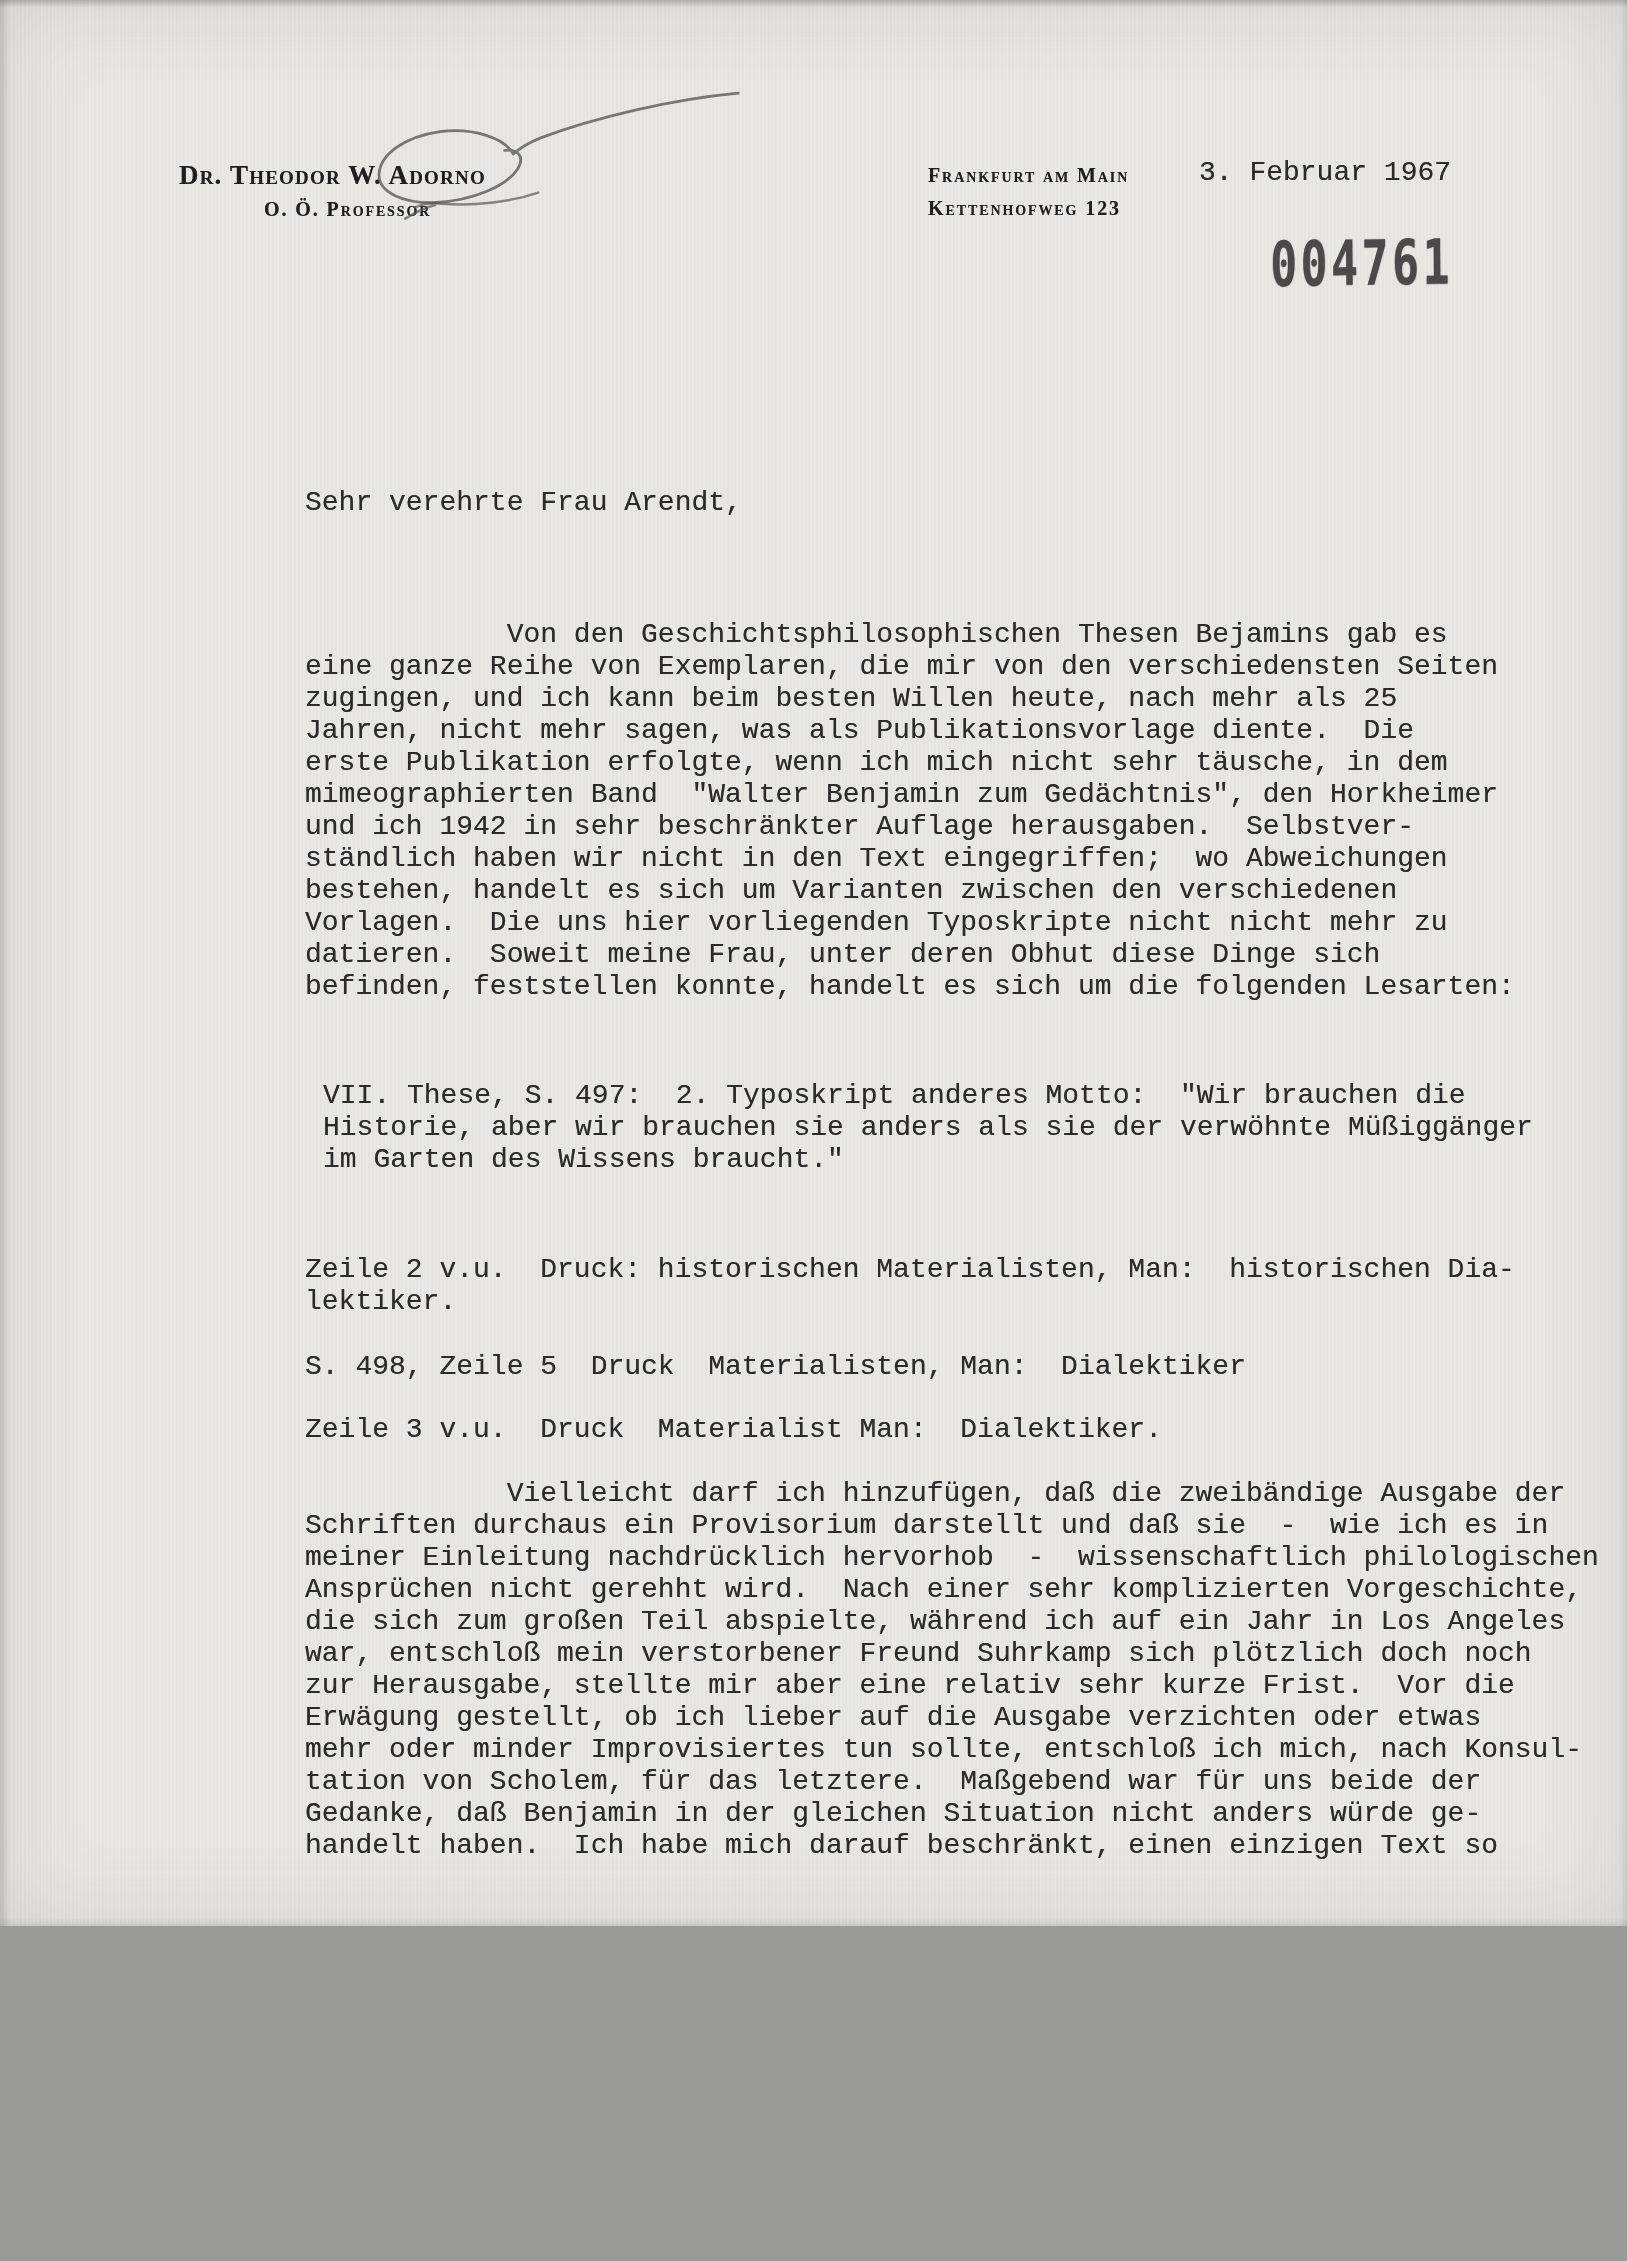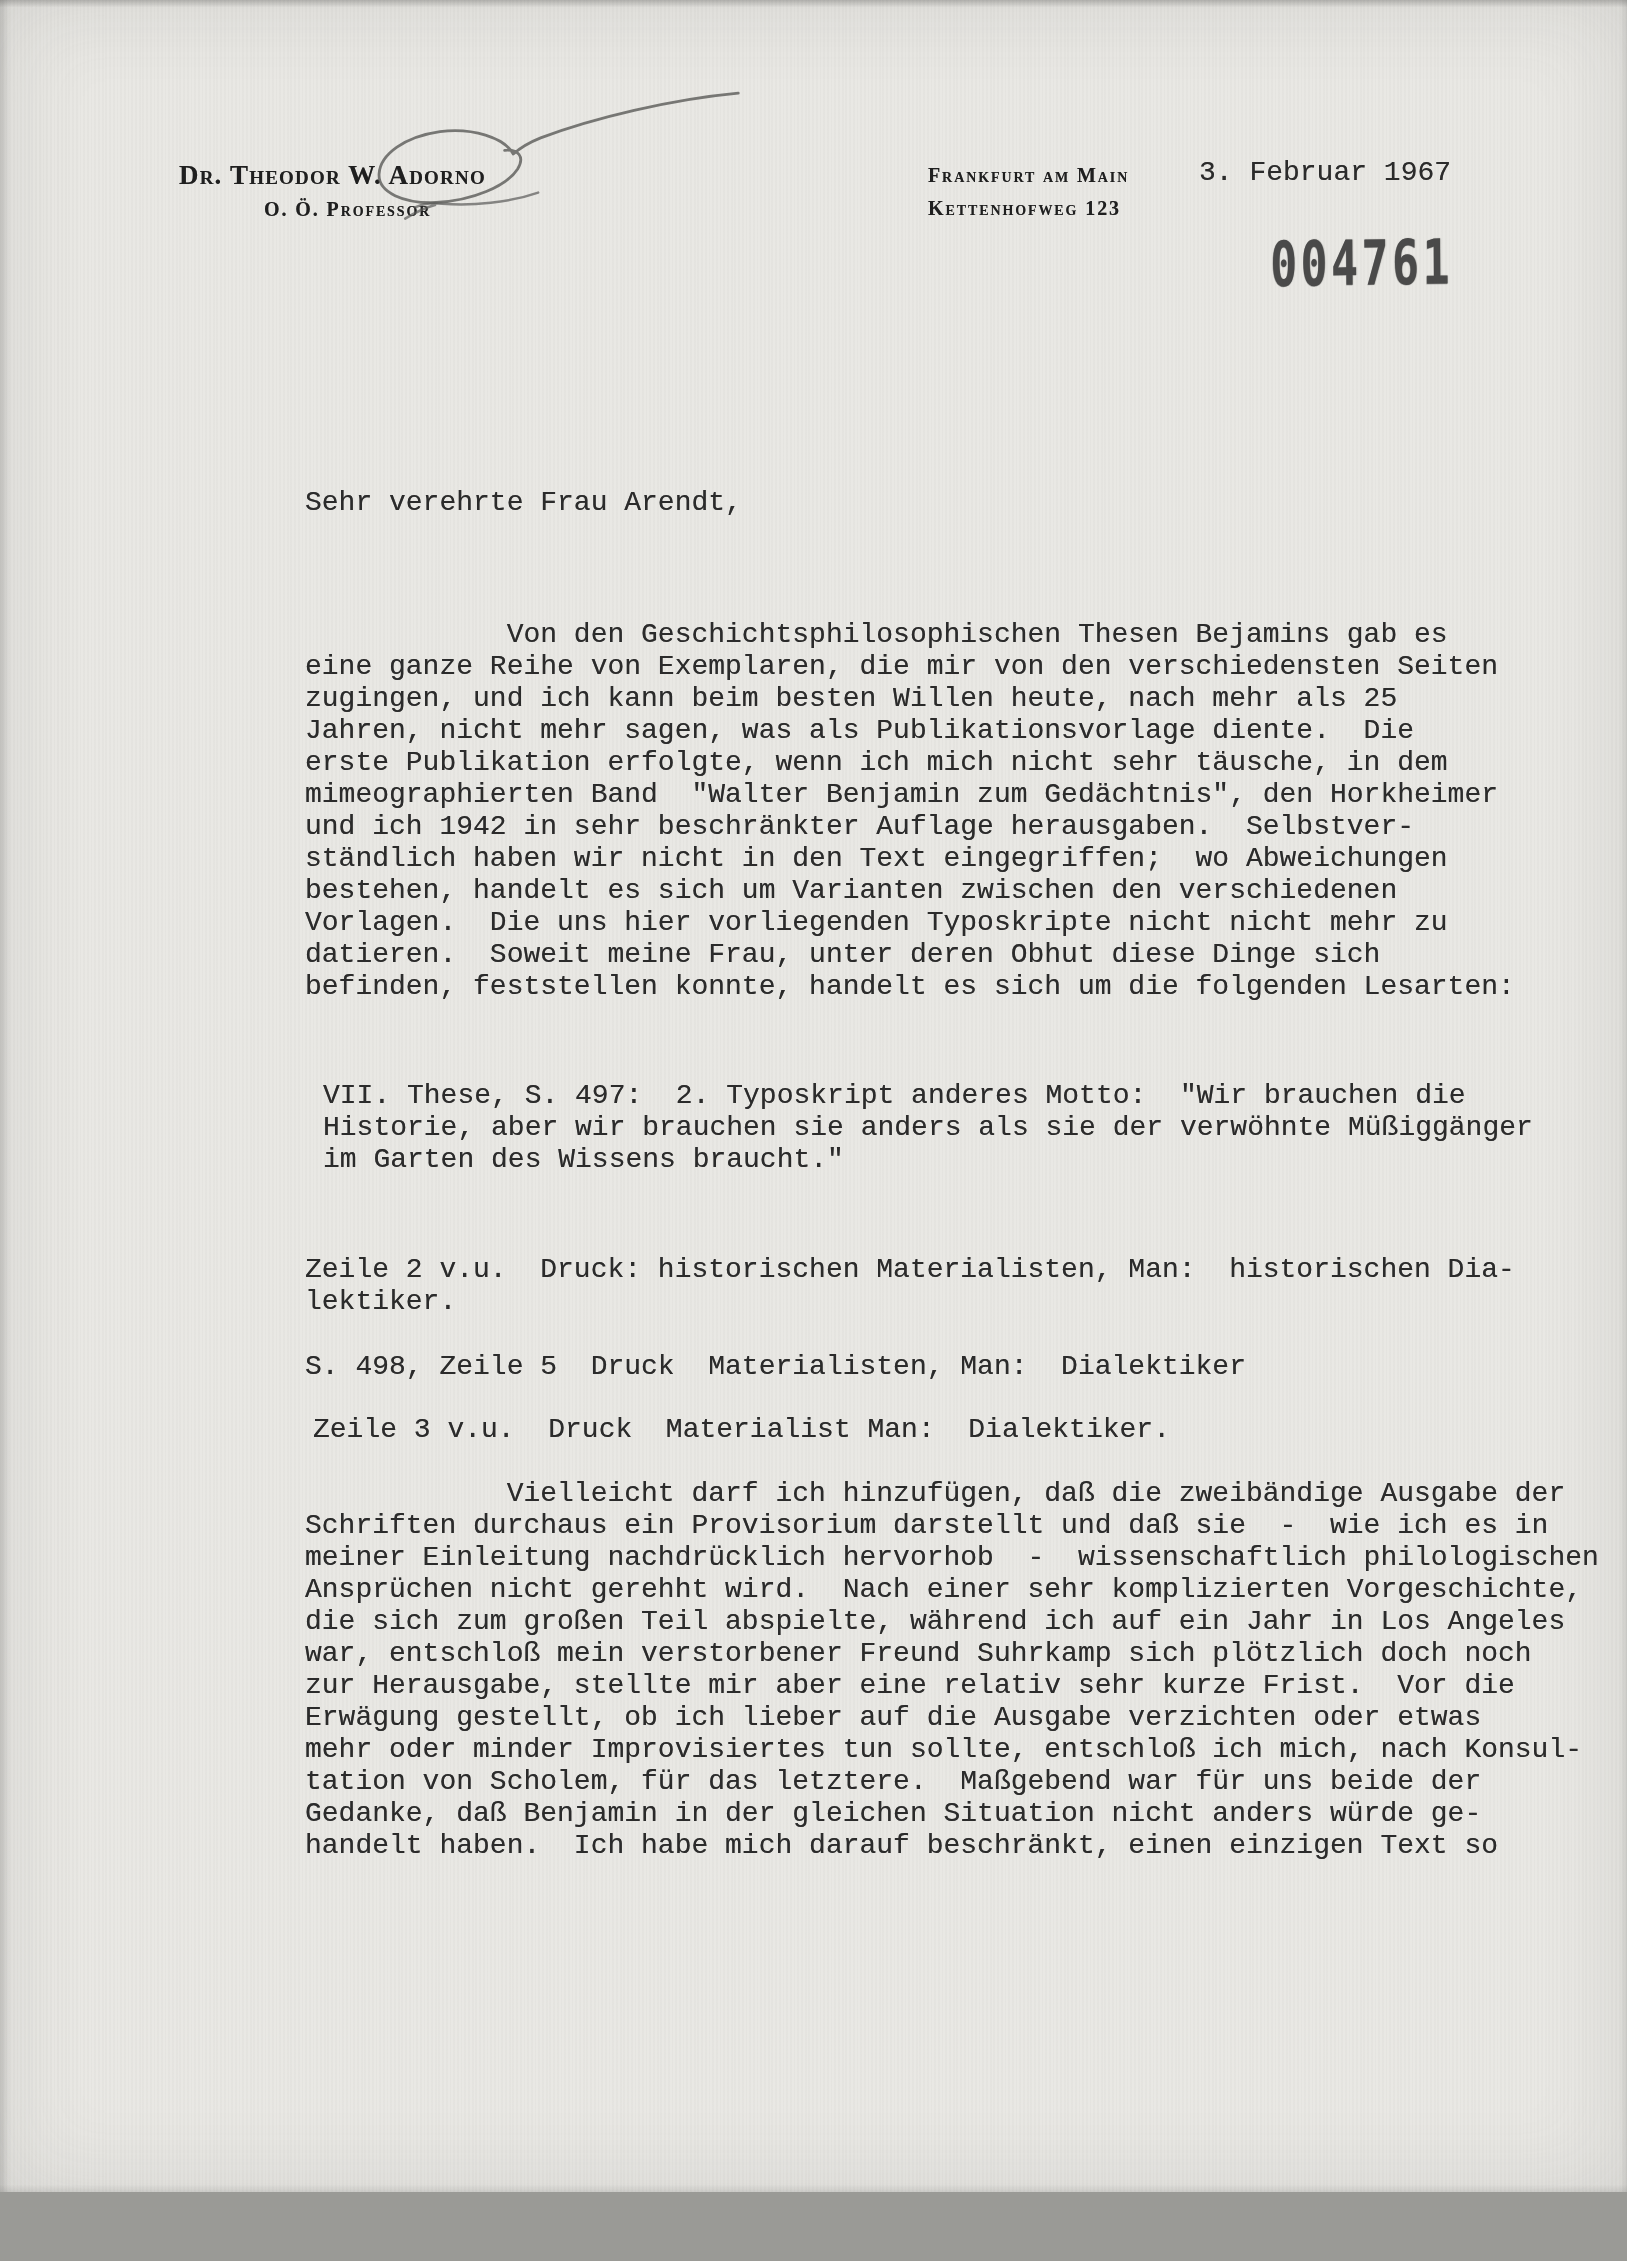--- a/index.html
+++ b/index.html
@@ -1,18 +1,18 @@
 <!DOCTYPE html>
 <html style="font-size:10px"><head>
 <meta charset="utf-8">
 <style>
   html,body{margin:0;padding:0;}
   body{width:1628px;height:2261px;background:#9a9a96;}
   .page{
-    position:relative;width:1628px;height:2192px;overflow:hidden;
+    position:relative;width:1628px;height:1926px;overflow:hidden;
     background-color:#e8e7e3;
     background-image:
       linear-gradient(180deg, rgba(70,70,68,.30), rgba(70,70,68,0) 7.5px),
       linear-gradient(90deg, rgba(90,90,88,.22), rgba(90,90,88,0) 10px),
       linear-gradient(270deg, rgba(90,90,88,.16), rgba(90,90,88,0) 7.5px),
       linear-gradient(0deg, rgba(90,90,88,.14), rgba(90,90,88,0) 7.5px),
       repeating-linear-gradient(90deg, rgba(255,255,255,.05) 0 1.9px, rgba(60,60,55,.018) 1.9px 3.7px);
     box-shadow: inset 0 0 87px rgba(80,80,75,.14);
   }
   .abs{position:absolute;}
@@ -40,21 +40,21 @@
     text-shadow:0.6px 0 1.2px rgba(70,70,68,.55), -0.6px 0.6px 0.6px rgba(70,70,68,.35);
     opacity:.92;white-space:pre;
   }
   .b-sal{left:305px;top:487px;}
   .b-open{left:506px;top:544px;}
   .b-p1{left:305px;top:619px;}
   .b-vii{left:323px;top:1080px;}
   .b-v1{left:305px;top:1191px;}
   .b-v2{left:305px;top:1254px;}
   .b-v3{left:305px;top:1351px;}
-  .b-v4{left:305px;top:1414px;margin-left:8px;}
+  .b-v4{left:305px;top:1414px;}
   .b-p2{left:305px;top:1478px;}
   .pencil{left:348px;top:68px;pointer-events:none;}
 </style>
 </head>
 <body>
 
 <div class="page">
 
   <div class="abs serif lh-name">Dr. Theodor W. Adorno</div>
   <div class="abs serif lh-title">O. Ö. Professor</div>

